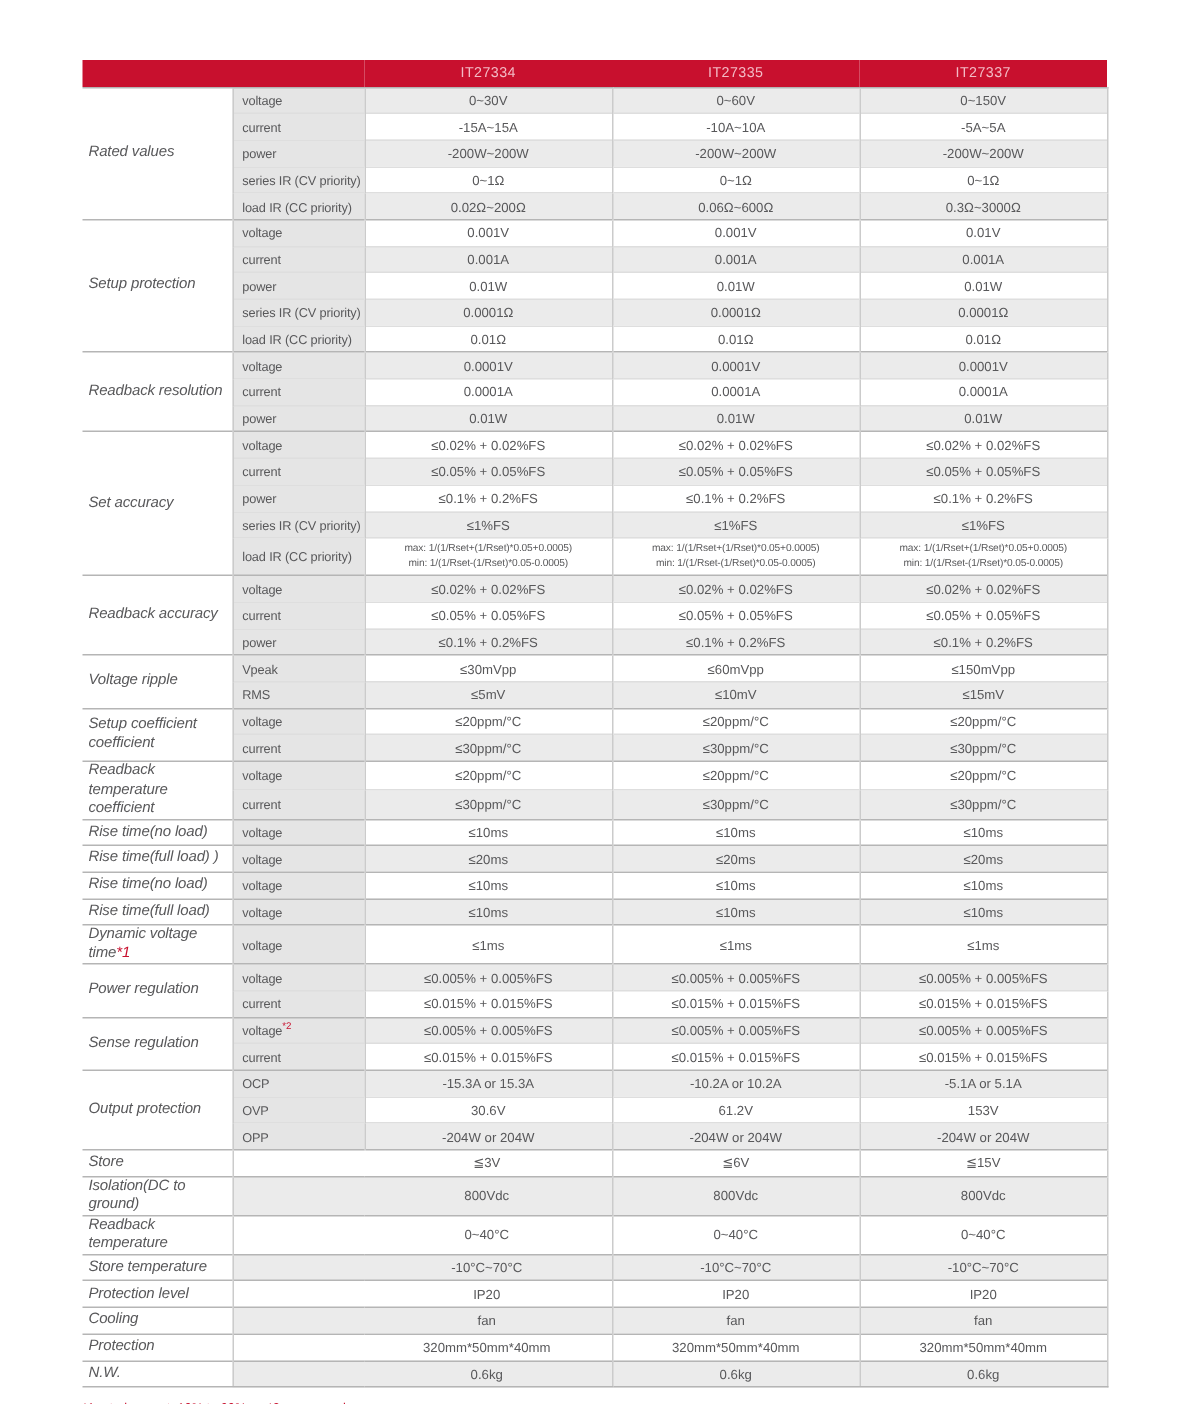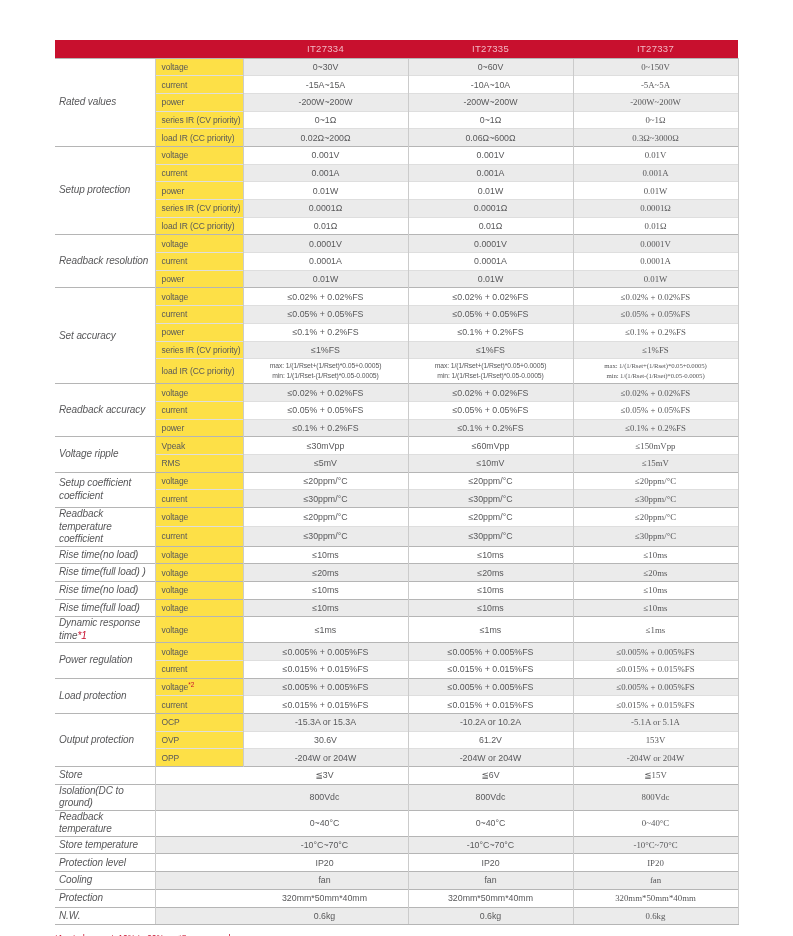--- a/index.html
+++ b/index.html
@@ -48,32 +48,32 @@
     line-height: 1.25;
     font-style: italic;
   }
   td.sub {
     font-size: 8.5px;
     letter-spacing: -0.1px;
     text-align: left;
     vertical-align: middle;
     padding: 0 2px 0 6px;
     white-space: nowrap;
-    background: #fde047;
+    background: #e5e5e5;
     border-left: 1px solid var(--b-vert, #cbcbcb);
   }
   td.val {
     font-size: 8.8px;
     text-align: center;
     vertical-align: middle;
     padding: 0 2px;
     border-left: 1px solid var(--b-vert, #cbcbcb);
     background: #ffffff;
   }
-  td.val:last-child { border-right: 1px solid var(--b-vert, #cbcbcb); font-family: Liberation Serif, serif; }
+  td.val:last-child { border-right: 1px solid var(--b-vert, #cbcbcb); }
   td.val.merged { padding-left: 88px; text-align: center; }
   td.val.small {
     font-size: 6.8px;
     letter-spacing: -0.1px;
     line-height: 1.5;
     white-space: pre-line;
   }
   tr.shade td.val { background: var(--shade, #ebebeb); }
   tr.group-start > th, tr.group-start > td { border-top: 1px solid var(--b-strong, #b5b5b5); }
   tbody tr:not(.group-start) > td { border-top: 1px solid var(--b-light, #dedede); }
@@ -308,41 +308,41 @@
           <td class="val">≤10ms</td>
         </tr>
         <tr class="group-start shade">
           <th class="glabel" rowspan="1"><span>Rise time(full load)</span></th>
           <td class="sub"><span>voltage</span></td>
           <td class="val">≤10ms</td>
           <td class="val">≤10ms</td>
           <td class="val">≤10ms</td>
         </tr>
         <tr class="group-start">
-          <th class="glabel" rowspan="1"><span>Dynamic response time</span><span class="note">*1</span></th>
+          <th class="glabel" rowspan="1"><span>Dynamic voltage time</span><span class="note">*1</span></th>
           <td class="sub"><span>voltage</span></td>
           <td class="val">≤1ms</td>
           <td class="val">≤1ms</td>
           <td class="val">≤1ms</td>
         </tr>
         <tr class="group-start shade">
           <th class="glabel" rowspan="2"><span>Power regulation</span></th>
           <td class="sub"><span>voltage</span></td>
           <td class="val">≤0.005% + 0.005%FS</td>
           <td class="val">≤0.005% + 0.005%FS</td>
           <td class="val">≤0.005% + 0.005%FS</td>
         </tr>
         <tr>
           <td class="sub"><span>current</span></td>
           <td class="val">≤0.015% + 0.015%FS</td>
           <td class="val">≤0.015% + 0.015%FS</td>
           <td class="val">≤0.015% + 0.015%FS</td>
         </tr>
         <tr class="group-start shade">
-          <th class="glabel" rowspan="2"><span>Load protection</span></th>
+          <th class="glabel" rowspan="2"><span>Sense regulation</span></th>
           <td class="sub"><span>voltage</span><span class="note sup">*2</span></td>
           <td class="val">≤0.005% + 0.005%FS</td>
           <td class="val">≤0.005% + 0.005%FS</td>
           <td class="val">≤0.005% + 0.005%FS</td>
         </tr>
         <tr>
           <td class="sub"><span>current</span></td>
           <td class="val">≤0.015% + 0.015%FS</td>
           <td class="val">≤0.015% + 0.015%FS</td>
           <td class="val">≤0.015% + 0.015%FS</td>

